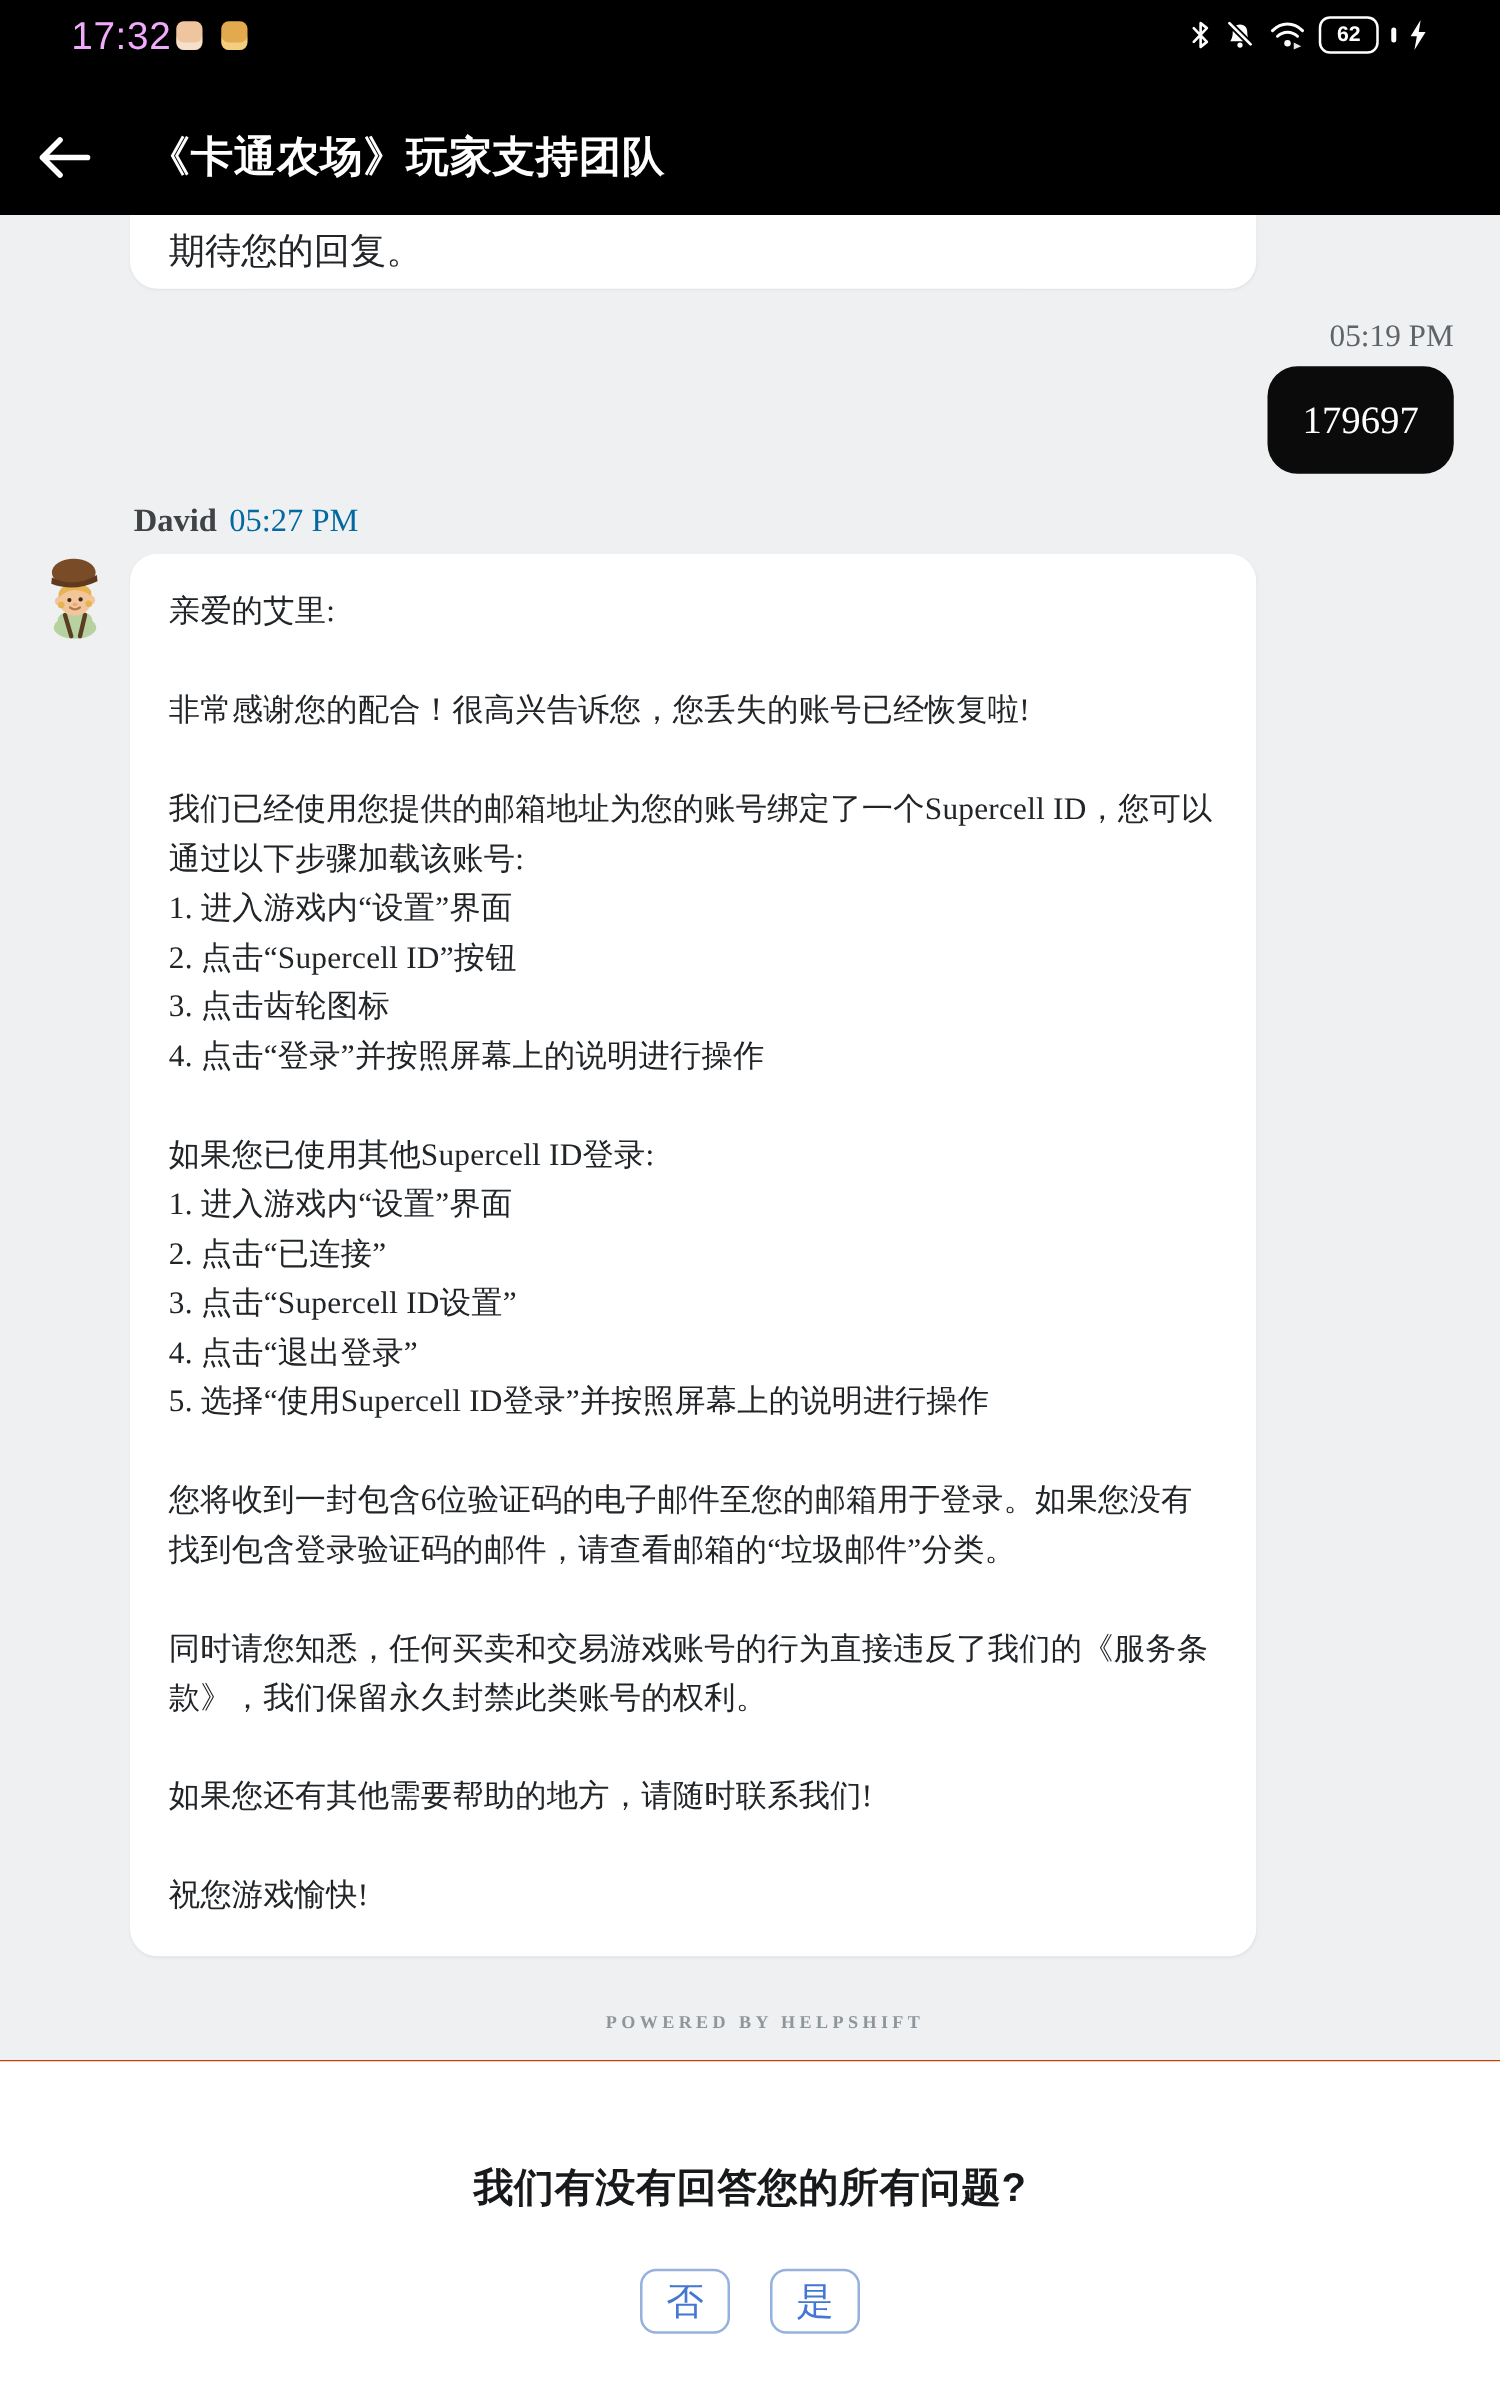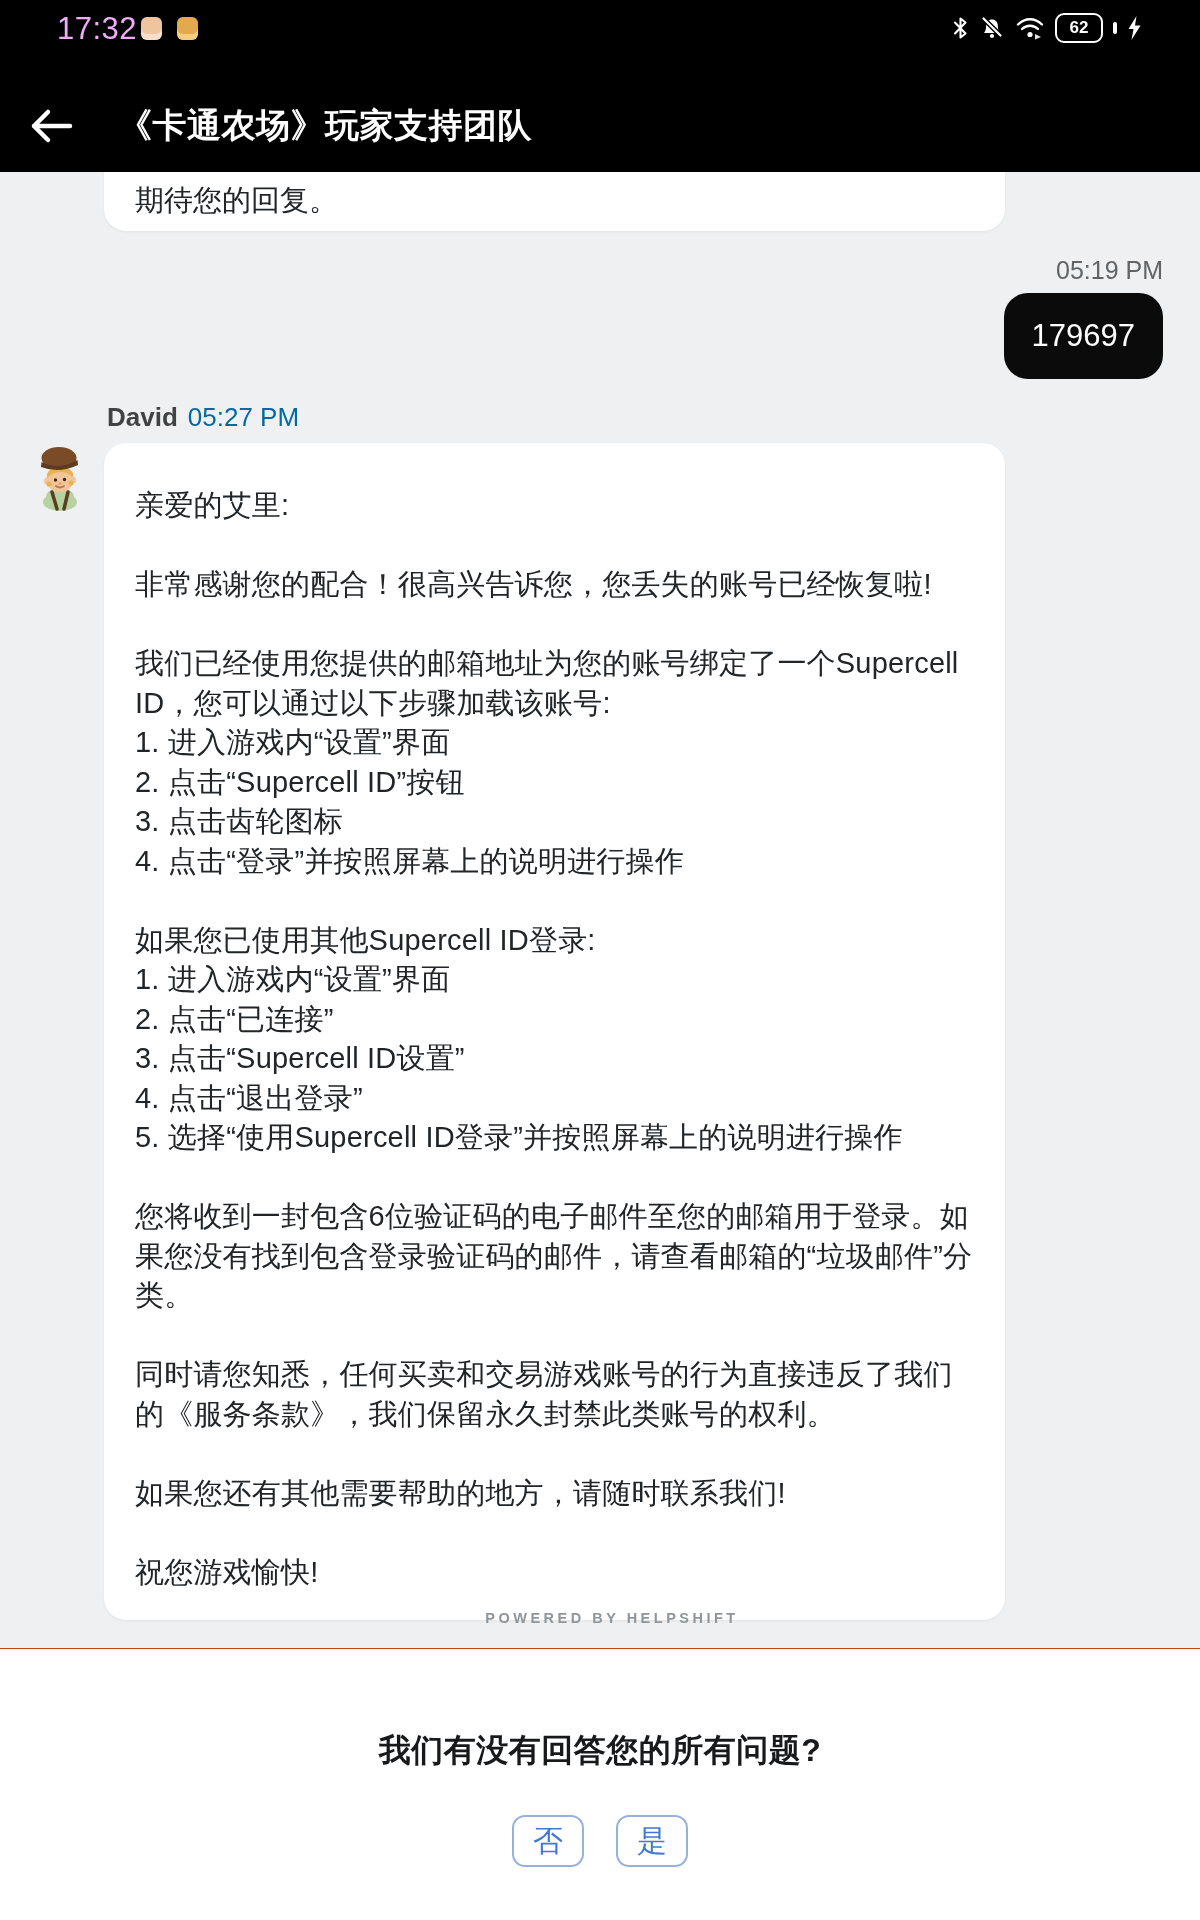--- a/index.html
+++ b/index.html
@@ -16,39 +16,39 @@
   .status-right { position:absolute; right:58px; top:12px; height:32px; display:flex; align-items:center; gap:10px; }
   .battery { display:flex; align-items:center; justify-content:center; width:48px; height:30px;
              border:2.5px solid #fff; border-radius:9px; color:#fff; font-size:17px; font-weight:700; }
   .battery-nub { width:4px; height:12px; background:#fff; border-radius:2px; }
 
   .nav-row { position:absolute; left:0; top:96px; width:1200px; height:60px; display:flex; align-items:center; }
   .back-btn { background:none; border:none; margin-left:30px; width:46px; height:42px; cursor:pointer; display:flex; align-items:center; }
   .chat-title { color:#fff; font-size:34px; font-weight:600; margin-left:42px; letter-spacing:.5px; }
 
   
-  .chat-area { position:absolute; left:0; top:172px; width:1200px; height:1476px; background:#eef0f1; overflow:hidden; }
+  .chat-area { position:absolute; left:0; top:172px; width:1200px; height:1476px; background:#eef0f1; overflow:hidden;font-family:Liberation Serif, serif; }
 
   .bubble { background:#fff; border-radius:22px; box-shadow:0 1px 3px rgba(0,0,0,.06); }
   .bubble-partial { position:absolute; left:104px; top:0px; width:901px; height:59px; border-radius:0 0 22px 22px; }
   .bubble-partial .tail-text { position:absolute; left:31px; top:9px; font-size:29px; color:#212528; }
 
   .out-timestamp { position:absolute; right:37px; top:84px; font-size:25px; color:#5f6468; }
   .bubble-user { position:absolute; right:37px; top:121px; min-width:148px; height:86px;
                  background:#0b0b0b; border-radius:24px; display:flex; align-items:center; justify-content:center;
                  color:#fff; font-size:31px; font-weight:500; padding:0 28px; }
 
   .agent-meta { position:absolute; left:107px; top:230px; font-size:26px; }
   .agent-name { color:#404346; font-weight:600; }
   .agent-time { color:#0369a1; margin-left:10px; font-weight:400; }
 
   .avatar { position:absolute; left:34px; top:271px; width:52px; height:68px; }
 
   .bubble-agent { position:absolute; left:104px; top:271px; width:901px; padding:27px 31px 28px 31px; }
-  .agent-msg { font-size:29px; line-height:39.5px; color:#212528; white-space:pre-line; letter-spacing:.2px;margin-top:16px; }
+  .agent-msg { font-size:25px; line-height:39.5px; color:#212528; white-space:pre-line; letter-spacing:.2px; }
 
   .branding { position:absolute; left:0; top:1438px; width:1200px; text-align:center;
               font-size:14.5px; font-weight:600; letter-spacing:3.5px; color:#8f969b;padding-left:24px; }
 
   
   .footer { position:absolute; left:0; top:1648px; width:1200px; height:272px; background:#fff; border-top:1px solid #c2410c; }
   .question { position:absolute; left:0; top:80px; width:1200px; text-align:center;
               font-size:32px; font-weight:600; color:#17191b; letter-spacing:.5px; }
   .btn-row { position:absolute; left:0; top:166px; width:1200px; display:flex; justify-content:center; gap:32px; }
   .answer-btn { min-width:72px; height:52px; background:#fff; border:2px solid #96b1de; border-radius:13px;

